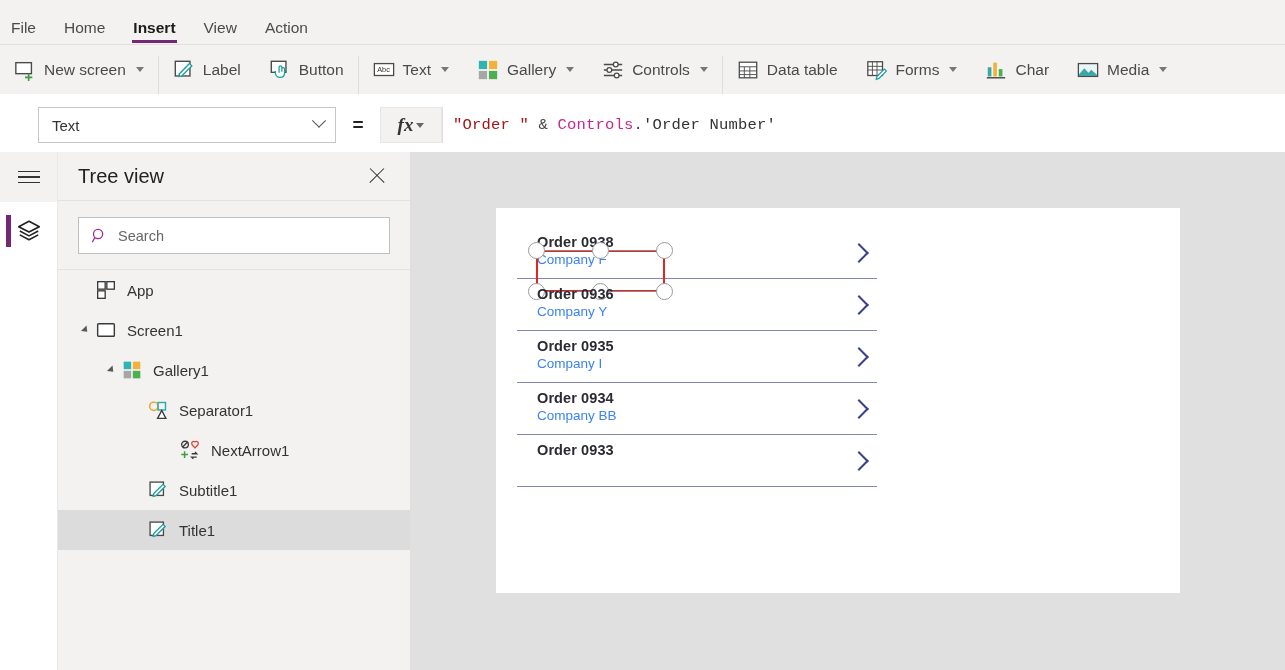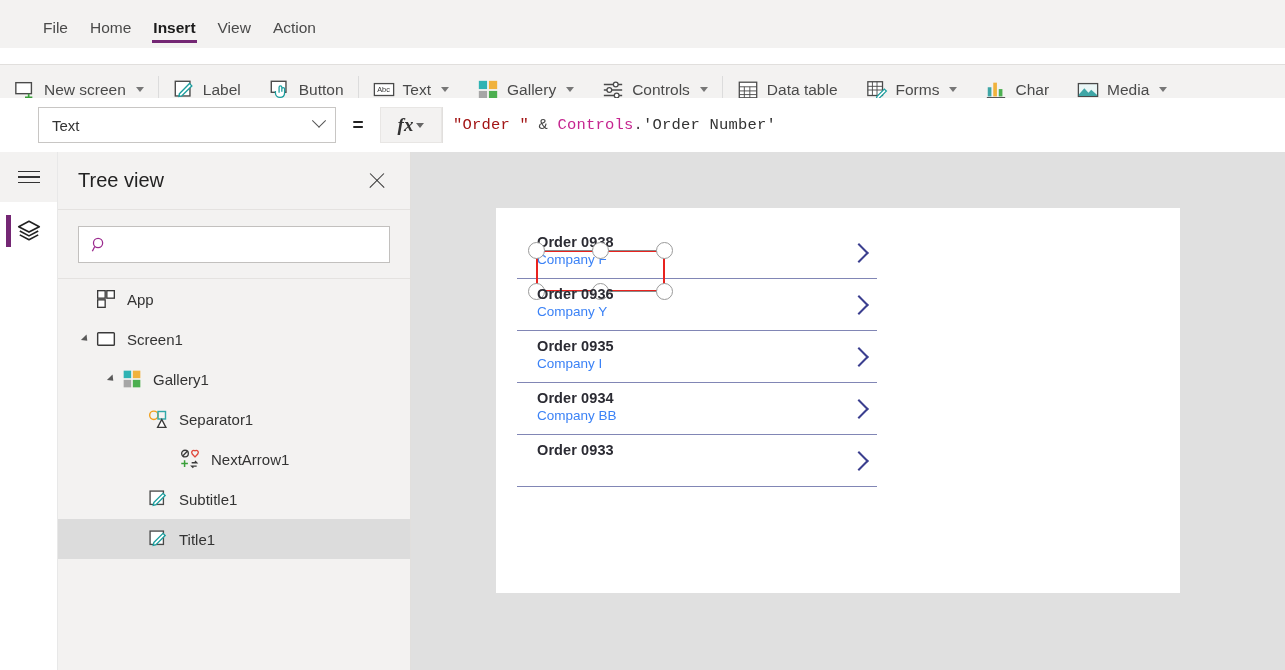--- a/index.html
+++ b/index.html
@@ -10,39 +10,39 @@
     background: #ffffff;
     color: #333333;
   }
   #app { position: relative; width: 1285px; height: 670px; }
 
   
   .menubar {
     position: absolute; left: 0; top: 0; width: 1285px; height: 48px;
     background: #f3f2f1;
     display: flex; align-items: flex-end;
-    padding-left: 32px;
+    gap: 6px;
   }
   .menu-tab {
     position: relative;
     font-size: 15.5px; color: #4a4a4a;
     padding: 0 11px 13px 11px;
     cursor: pointer; white-space: nowrap;
     line-height: 1;
   }
   .menu-tab.active { color: #1b1b1b; font-weight: bold; }
   .menu-tab.active::after {
     content: ""; position: absolute;
     left: 10px; right: 10px; bottom: 5px;
     height: 3px; background: #742774;
   }
 
   
   .ribbon {
-    position: absolute; left: 0; top: 64px; width: 1285px; height: 50px;
+    position: absolute; left: 0; top: 44px; width: 1285px; height: 50px;
     background: #f3f2f1;
     border-top: 1px solid #e1dfdd;
     display: flex; align-items: flex-end;
     overflow: hidden;
   }
   .rb-sep { width: 1px; height: 38px; background: #dcdcdc; flex: 0 0 1px; }
   .rb-item {
     display: flex; align-items: center; gap: 8px;
     padding: 0 14px; height: 100%;
     cursor: pointer; white-space: nowrap;
@@ -137,21 +137,21 @@
   }
 
   
   .treepanel {
     position: absolute; left: 58px; top: 152px;
     width: 353px; height: 518px;
     background: #f3f2f1;
     border-right: 1px solid #e1dfdd;
   }
   .tp-head {
-    height: 58px; display: flex; align-items: center;
+    height: 49px; display: flex; align-items: center;
     justify-content: space-between; padding: 0 22px 0 20px;
     border-bottom: 1px solid #e4e2e0;
   }
   .tp-title { font-size: 20px; color: #222; }
   .tp-close {
     position: relative; width: 22px; height: 22px; cursor: pointer;
   }
   .tp-close::before, .tp-close::after {
     content: ""; position: absolute; left: 1px; top: 10px;
     width: 20px; height: 1.4px; background: #333;
@@ -406,20 +406,21 @@
       <div class="tp-title">Tree view</div>
       <div class="tp-close"></div>
     </div>
 
     <div class="tp-searchwrap">
       <div class="tp-search">
         <svg class="srch-ico" viewBox="0 0 20 20">
           <circle cx="8.3" cy="8.3" r="5.4" fill="none" stroke="#9b2b8e" stroke-width="1.5"></circle>
           <path d="M4.4 12.4L1.6 18" stroke="#9b2b8e" stroke-width="1.5"></path>
         </svg>
+        <input type="text" placeholder="Search" style="">
       </div>
     </div>
 
     <div class="tp-list" id="tree-list">
         <div class="tnode" style="padding-left: 16px;">
           <div class="tw-twisty"></div>
           <svg viewBox="0 0 24 24" class="tn-icon">
             <rect x="2" y="2" width="9" height="9" fill="#fff" stroke="#3a3a3a" stroke-width="1.6"></rect>
             <rect x="13" y="2" width="9" height="9" fill="#fff" stroke="#3a3a3a" stroke-width="1.6"></rect>
             <rect x="2" y="13" width="9" height="9" fill="#fff" stroke="#3a3a3a" stroke-width="1.6"></rect>

